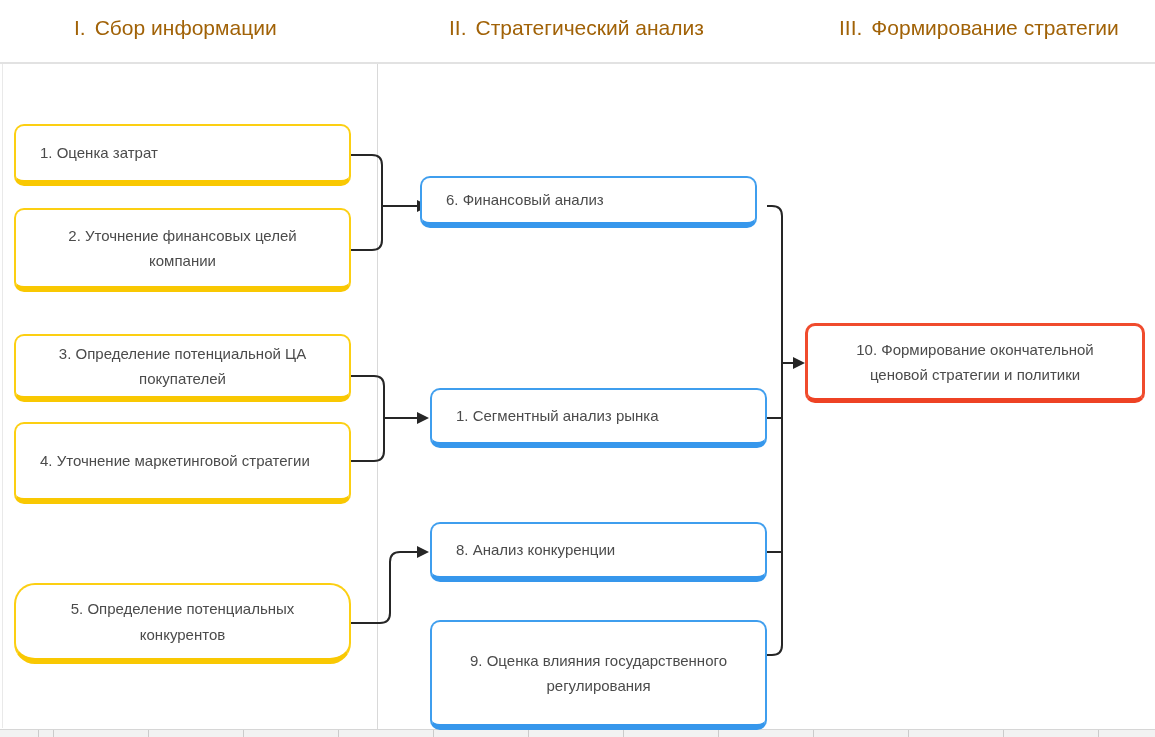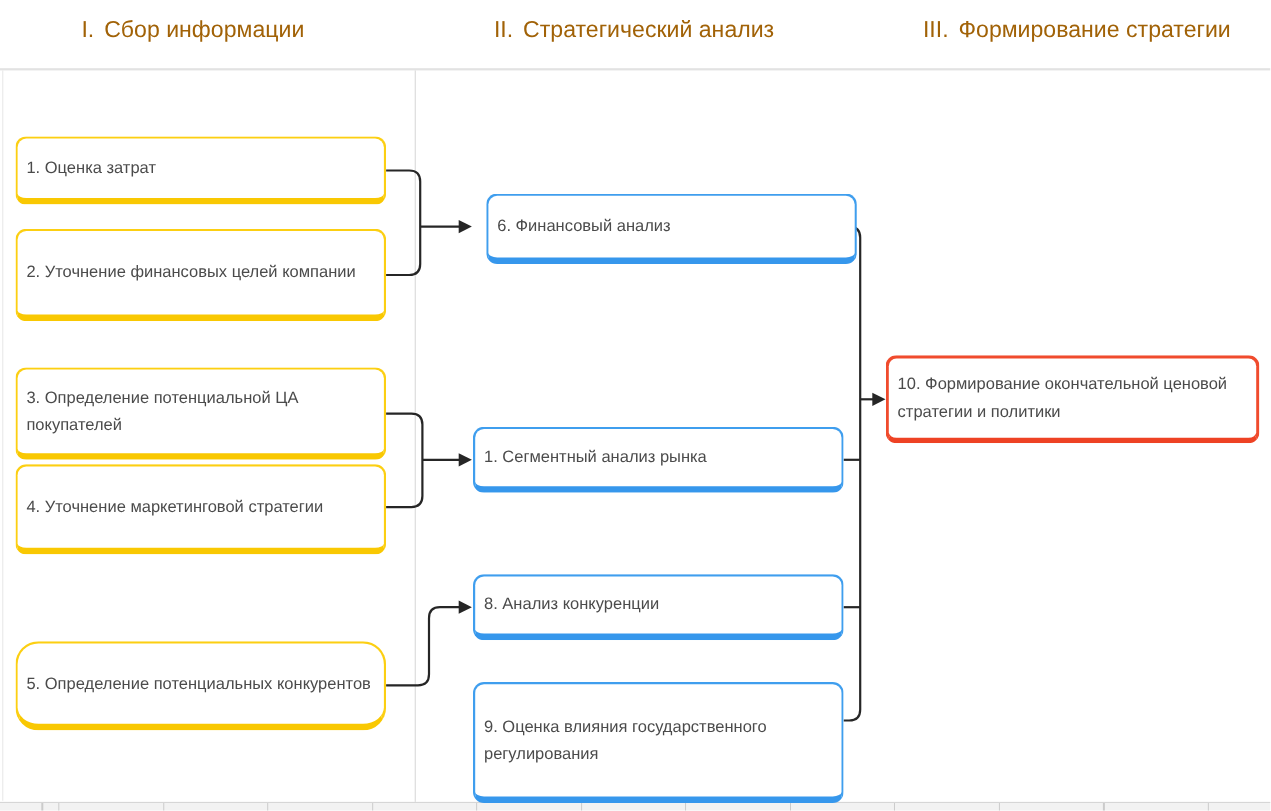--- a/index.html
+++ b/index.html
@@ -48,41 +48,42 @@
 
   
   .card {
     position:absolute;
     background:#ffffff;
     border-radius:10px;
     font-size:15px;
     line-height:1.7;
     color:#4b4b4b;
     display:flex; align-items:center;
-    padding:6px 8px;
+    padding:6px 24px;
+    text-align:center;
   }
   .card-yellow {
     border:2.5px solid #fccf12;
     border-bottom:6px solid #f9c802;
   }
   .card-blue {
     border:2.5px solid #3f9eee;
     border-bottom:6px solid #3697ec;
   }
   .card-red {
     border:3px solid #f04b2d;
     border-bottom:5px solid #ee4224;
   }
 
   #box-1  { left:14px;  top:124px; width:337px; height:62px; }
   #box-2  { left:14px;  top:208px; width:337px; height:84px; }
-  #box-3  { left:14px;  top:334px; width:337px; height:84px; }
+  #box-3  { left:14px;  top:334px; width:337px; height:68px; }
   #box-4  { left:14px;  top:422px; width:337px; height:82px; }
   #box-5  { left:14px;  top:583px; width:337px; height:81px;border-radius:21px; }
-  #box-6  { left:442px; top:176px; width:337px; height:64px; }
+  #box-6  { left:420px; top:176px; width:337px; height:52px; }
   #box-7  { left:430px; top:388px; width:337px; height:60px; }
   #box-8  { left:430px; top:522px; width:337px; height:60px; }
   #box-9  { left:430px; top:620px; width:337px; height:110px; }
   #box-10 { left:805px; top:323px; width:340px; height:80px; }
 
   
   #connector-layer {
     position:absolute; left:0; top:0; width:1155px; height:737px;
     pointer-events:none;
   }

